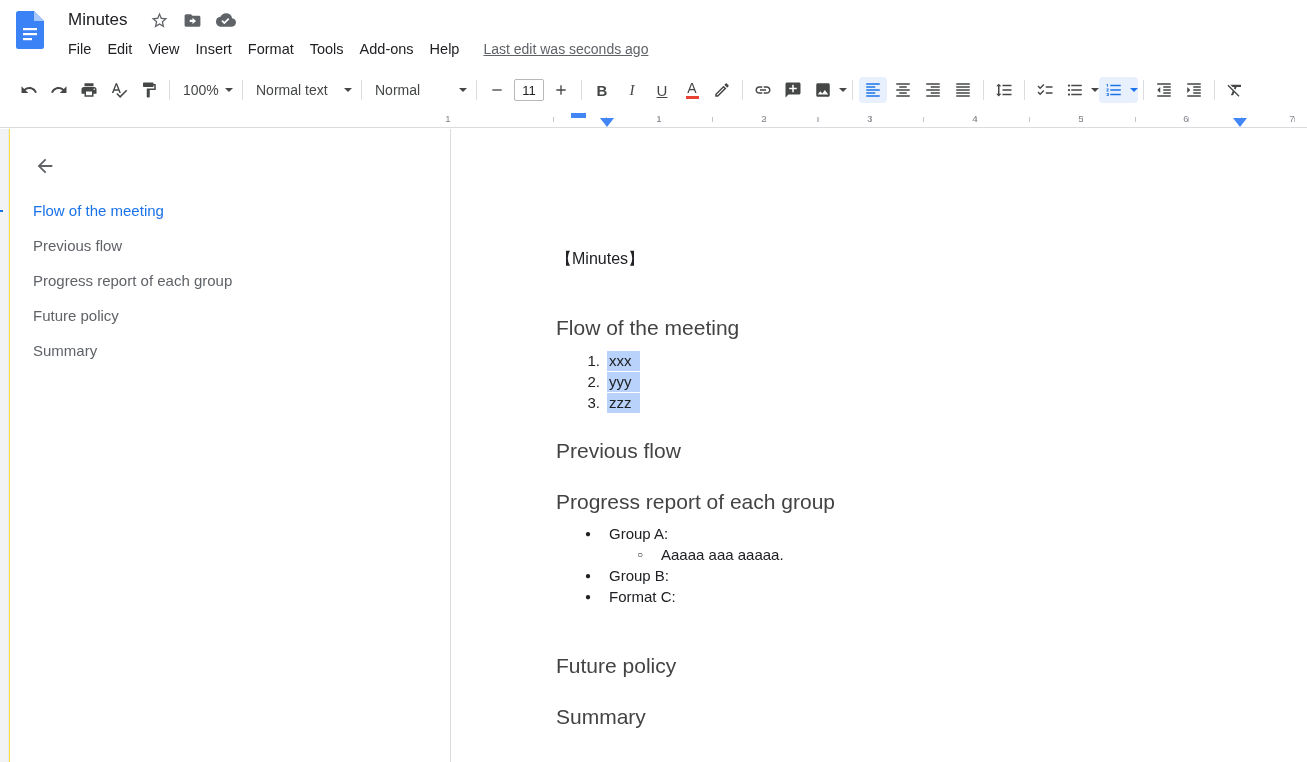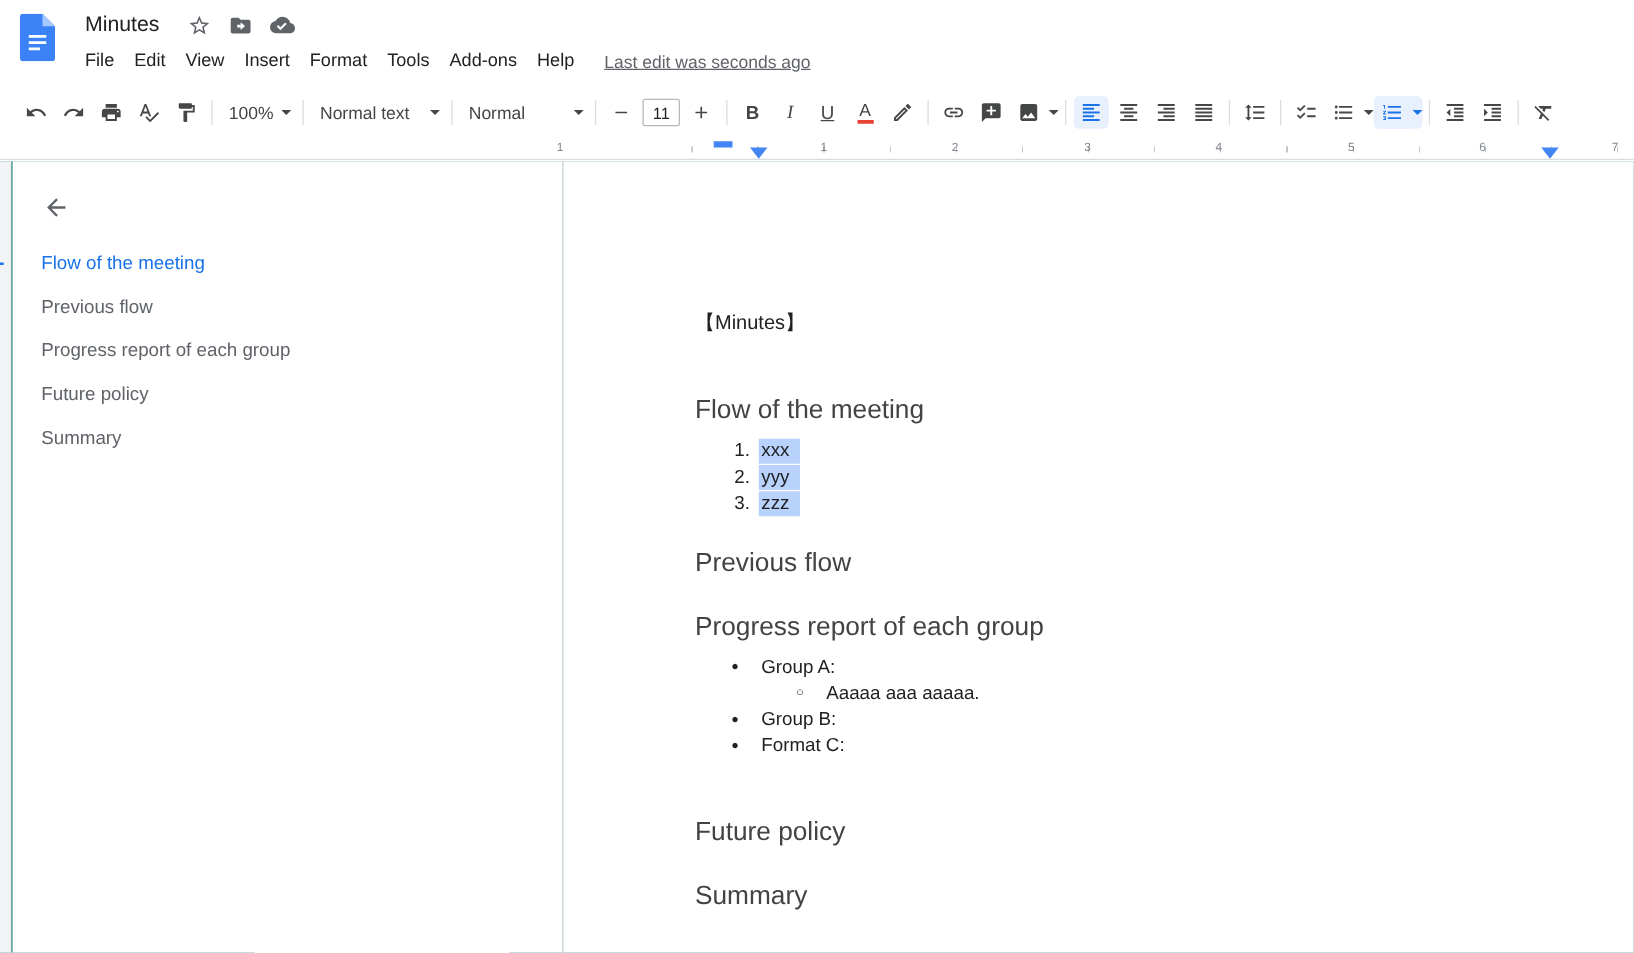--- a/index.html
+++ b/index.html
@@ -41,21 +41,21 @@
 
   
   .ruler { position:absolute; top:110px; left:0; right:0; height:18px; background:#fff; border-bottom:1px solid #dadce0; }
   .ruler-ticks { position:absolute; left:553px; right:0; top:7px; height:5px;
     background:repeating-linear-gradient(to right,#c3c7cb 0 1px,transparent 1px 52.9px); }
   .rnum { position:absolute; top:3px; width:10px; text-align:center; font-size:9.5px; color:#80868b; }
   .mk-rect { position:absolute; left:571px; top:3px; width:15px; height:5px; background:#4285f4; cursor:ew-resize; }
   .mk-tri { position:absolute; width:0; height:0; border-left:7px solid transparent; border-right:7px solid transparent; border-top:9px solid #4285f4; top:8px; cursor:ew-resize; }
 
   
-  .content { position:absolute; top:129px; left:0; right:0; bottom:0; background:#0f766e; }
+  .content { position:absolute; top:129px; left:0; right:0; bottom:0; background:#fde047; }
   .canvas-strip { position:absolute; left:0; top:0; bottom:0; width:9px; background:#f1f3f4; border-right:1px solid #e8eaed; }
   .outline { position:absolute; left:10px; top:0; bottom:0; width:440px; background:#fff; }
   .outline-back { margin:26px 0 0 24px; width:22px; height:22px; color:#5f6368; cursor:pointer; }
   .outline-items { margin-top:16px; }
   .o-item { position:relative; height:35px; line-height:35px; padding-left:23px; font-size:15px; font-weight:500;
     color:#5f6368; cursor:pointer; white-space:nowrap; }
   .o-item.active { color:#1a73e8; }
   .o-item.active::before { content:""; position:absolute; left:-18px; top:50%; margin-top:-1px; width:11px; height:2px; background:#1a73e8; }
 
   .page { position:absolute; left:450px; right:0; top:0; bottom:0; background:#fff; border-left:1px solid #dadce0; overflow:hidden; }

